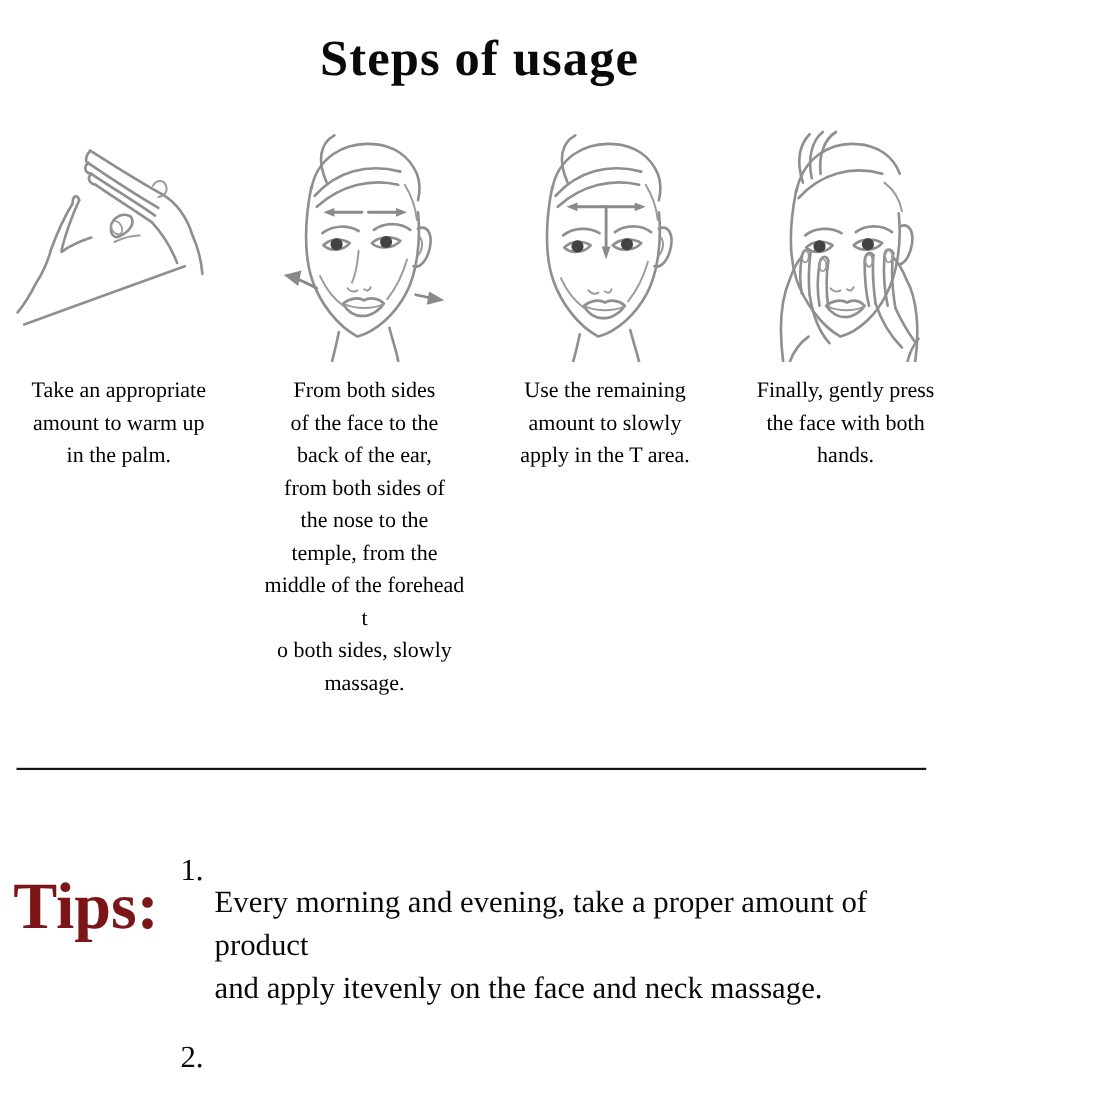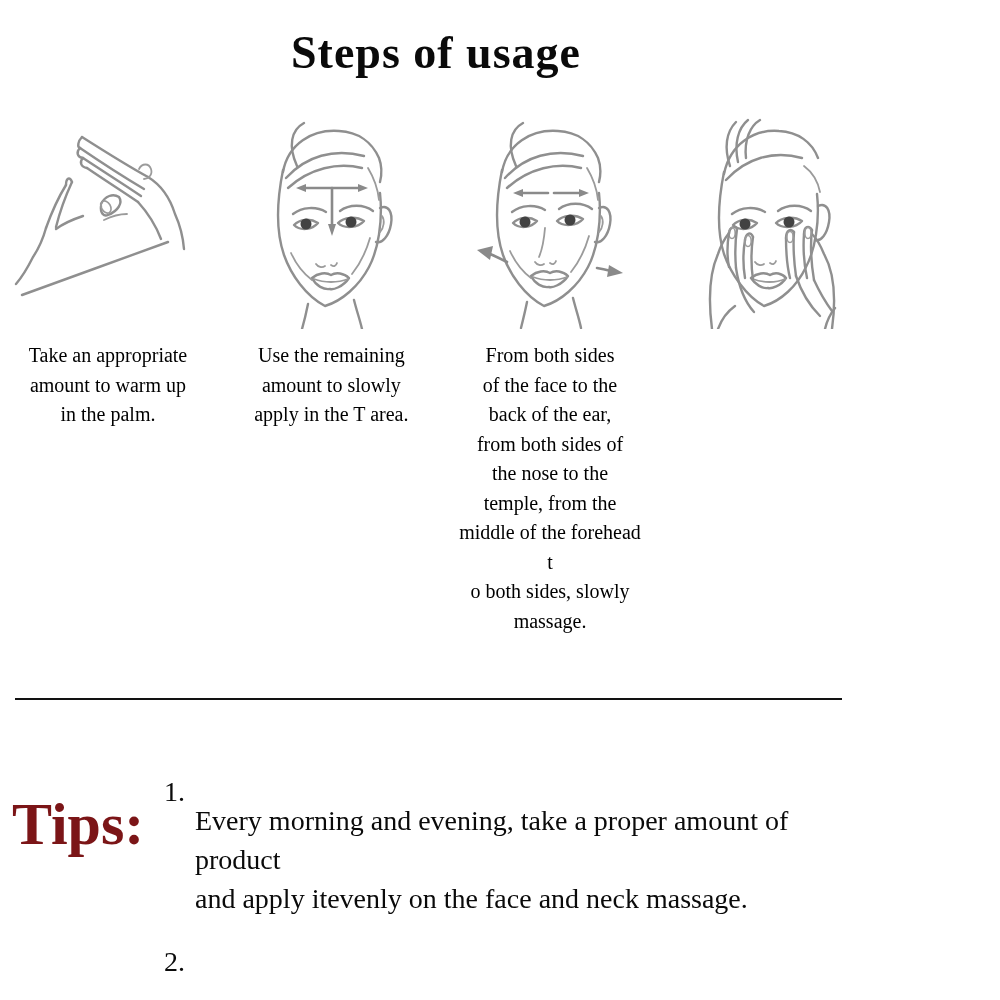--- a/index.html
+++ b/index.html
@@ -159,67 +159,20 @@
           <path class="stroke" d="M50,64 C70,42 98,34 128,42"></path>
           <path class="stroke" d="M52,74 C74,54 102,48 126,54"></path>
           <path class="stroke" d="M61,52 C52,32 55,16 68,9"></path>
 
           <path class="stroke" d="M47,56 C41,86 40,118 48,141 C55,161 70,182 89,192 C106,187 123,172 133,153 C142,136 147,108 144,79"></path>
           <path class="stroke-thin" d="M132,54 C138,64 142,76 143,86"></path>
 
           <path class="stroke" d="M144,94 C152,90 157,98 155,110 C153,122 146,130 140,128"></path>
           <path class="stroke-thin" d="M146,102 C149,106 148,114 144,118"></path>
 
-          <path class="stroke" d="M57,100 C66,93 80,92 90,98"></path>
-          <path class="stroke" d="M104,97 C113,90 128,90 137,97"></path>
-
-          <path class="stroke" d="M58,111 C64,105 74,104 82,109 C76,116 64,117 58,111"></path>
-          <circle class="pupil" cx="70" cy="110" r="5.5"></circle>
-          <path class="stroke" d="M102,109 C108,103 120,102 128,107 C122,114 108,115 102,109"></path>
-          <circle class="pupil" cx="115" cy="108" r="5.5"></circle>
-
-          <path class="stroke-thin" d="M80,150 C82,153 86,154 89,152"></path>
-          <path class="stroke-thin" d="M95,151 C98,153 100,152 101,149"></path>
-
-          <path class="stroke" d="M76,164 C82,159 90,158 95,161 C100,158 108,159 113,164 C107,173 97,176 94,175 C88,176 80,172 76,164"></path>
-          <path class="stroke-thin" d="M78,165 C88,169 102,169 112,165"></path>
-
-          <path class="stroke-thin" d="M55,139 C60,150 68,160 76,166"></path>
-          <path class="stroke-thin" d="M134,124 C130,138 124,150 116,160"></path>
-
-          <path class="stroke" d="M72,190 C70,200 68,208 66,215"></path>
-          <path class="stroke" d="M118,186 C121,198 124,206 126,215"></path>
-
-          <line class="arrowline" x1="68" y1="74" x2="124" y2="74"></line>
-          <polygon class="arrowhead" points="60,74 70,70 70,78"></polygon>
-          <polygon class="arrowhead" points="132,74 122,70 122,78"></polygon>
-          <line class="arrowline" x1="96" y1="74" x2="96" y2="112"></line>
-          <polygon class="arrowhead" points="96,122 92,110 100,110"></polygon>
-        </svg>
-      </div>
-      <p class="caption">Use the remaining
-amount to slowly
-apply in the T area.</p>
-    </div>
-
-    <div class="step">
-      <div class="illustration">
-        <svg class="sketch" width="190" height="215" viewBox="0 0 190 215">
-
-          <path class="stroke" d="M47,58 C52,30 76,15 103,17 C122,18 136,28 143,44 C146,52 146,60 144,68"></path>
-          <path class="stroke" d="M50,64 C70,42 98,34 128,42"></path>
-          <path class="stroke" d="M52,74 C74,54 102,48 126,54"></path>
-          <path class="stroke" d="M61,52 C52,32 55,16 68,9"></path>
-
-          <path class="stroke" d="M47,56 C41,86 40,118 48,141 C55,161 70,182 89,192 C106,187 123,172 133,153 C142,136 147,108 144,79"></path>
-          <path class="stroke-thin" d="M132,54 C138,64 142,76 143,86"></path>
-
-          <path class="stroke" d="M144,94 C152,90 157,98 155,110 C153,122 146,130 140,128"></path>
-          <path class="stroke-thin" d="M146,102 C149,106 148,114 144,118"></path>
-
           <path class="stroke" d="M57,98 C66,91 80,90 90,96"></path>
           <path class="stroke" d="M104,95 C113,88 128,88 137,95"></path>
 
           <path class="stroke" d="M58,109 C64,103 74,102 82,107 C76,114 64,115 58,109"></path>
           <circle class="pupil" cx="70" cy="108" r="5.5"></circle>
           <path class="stroke" d="M102,107 C108,101 120,100 128,105 C122,112 108,113 102,107"></path>
           <circle class="pupil" cx="115" cy="106" r="5.5"></circle>
 
           <path class="stroke-thin" d="M90,114 C89,126 87,136 84,143"></path>
           <path class="stroke-thin" d="M80,148 C82,151 86,152 89,150"></path>
@@ -247,20 +200,67 @@
       </div>
       <p class="caption">From both sides
 of the face to the
 back of the ear,
 from both sides of
 the nose to the
 temple, from the
 middle of the forehead t
 o both sides, slowly
 massage.</p>
+    </div>
+
+    <div class="step">
+      <div class="illustration">
+        <svg class="sketch" width="190" height="215" viewBox="0 0 190 215">
+
+          <path class="stroke" d="M47,58 C52,30 76,15 103,17 C122,18 136,28 143,44 C146,52 146,60 144,68"></path>
+          <path class="stroke" d="M50,64 C70,42 98,34 128,42"></path>
+          <path class="stroke" d="M52,74 C74,54 102,48 126,54"></path>
+          <path class="stroke" d="M61,52 C52,32 55,16 68,9"></path>
+
+          <path class="stroke" d="M47,56 C41,86 40,118 48,141 C55,161 70,182 89,192 C106,187 123,172 133,153 C142,136 147,108 144,79"></path>
+          <path class="stroke-thin" d="M132,54 C138,64 142,76 143,86"></path>
+
+          <path class="stroke" d="M144,94 C152,90 157,98 155,110 C153,122 146,130 140,128"></path>
+          <path class="stroke-thin" d="M146,102 C149,106 148,114 144,118"></path>
+
+          <path class="stroke" d="M57,100 C66,93 80,92 90,98"></path>
+          <path class="stroke" d="M104,97 C113,90 128,90 137,97"></path>
+
+          <path class="stroke" d="M58,111 C64,105 74,104 82,109 C76,116 64,117 58,111"></path>
+          <circle class="pupil" cx="70" cy="110" r="5.5"></circle>
+          <path class="stroke" d="M102,109 C108,103 120,102 128,107 C122,114 108,115 102,109"></path>
+          <circle class="pupil" cx="115" cy="108" r="5.5"></circle>
+
+          <path class="stroke-thin" d="M80,150 C82,153 86,154 89,152"></path>
+          <path class="stroke-thin" d="M95,151 C98,153 100,152 101,149"></path>
+
+          <path class="stroke" d="M76,164 C82,159 90,158 95,161 C100,158 108,159 113,164 C107,173 97,176 94,175 C88,176 80,172 76,164"></path>
+          <path class="stroke-thin" d="M78,165 C88,169 102,169 112,165"></path>
+
+          <path class="stroke-thin" d="M55,139 C60,150 68,160 76,166"></path>
+          <path class="stroke-thin" d="M134,124 C130,138 124,150 116,160"></path>
+
+          <path class="stroke" d="M72,190 C70,200 68,208 66,215"></path>
+          <path class="stroke" d="M118,186 C121,198 124,206 126,215"></path>
+
+          <line class="arrowline" x1="68" y1="74" x2="124" y2="74"></line>
+          <polygon class="arrowhead" points="60,74 70,70 70,78"></polygon>
+          <polygon class="arrowhead" points="132,74 122,70 122,78"></polygon>
+          <line class="arrowline" x1="96" y1="74" x2="96" y2="112"></line>
+          <polygon class="arrowhead" points="96,122 92,110 100,110"></polygon>
+        </svg>
+      </div>
+      <p class="caption">Use the remaining
+amount to slowly
+apply in the T area.</p>
     </div>
 
     <div class="step">
       <div class="illustration">
         <svg class="sketch" width="190" height="215" viewBox="0 0 190 215">
 
           <path class="stroke" d="M50,60 C56,30 80,15 105,17 C124,18 138,28 144,44"></path>
           <path class="stroke" d="M52,66 C72,44 100,36 128,44"></path>
           <path class="stroke" d="M56,52 C50,34 52,18 62,8"></path>
           <path class="stroke" d="M64,48 C60,30 64,14 74,6"></path>
@@ -304,20 +304,23 @@
           <ellipse class="nail" cx="116" cy="123" rx="3.2" ry="5.5"></ellipse>
           <path class="stroke" d="M130,120 C129,134 130,150 133,164"></path>
           <path class="stroke" d="M138,116 C136,132 137,148 140,166"></path>
           <path class="stroke" d="M130,120 C130,112 135,111 138,116"></path>
           <ellipse class="nail" cx="134" cy="119" rx="3.2" ry="5.5"></ellipse>
           <path class="stroke" d="M122,162 C128,180 136,192 146,202"></path>
           <path class="stroke" d="M140,166 C146,179 152,189 158,197"></path>
           <path class="stroke" d="M151,215 C153,206 157,199 161,194"></path>
         </svg>
       </div>
+      <p class="caption">Finally, gently press
+the face with both
+hands.</p>
     </div>
 
   </div>
 
   <hr class="divider">
 
   <div class="tips-row">
     <div class="tips-heading">Tips:</div>
     <div class="tips-list">
       <div class="tip-item">

